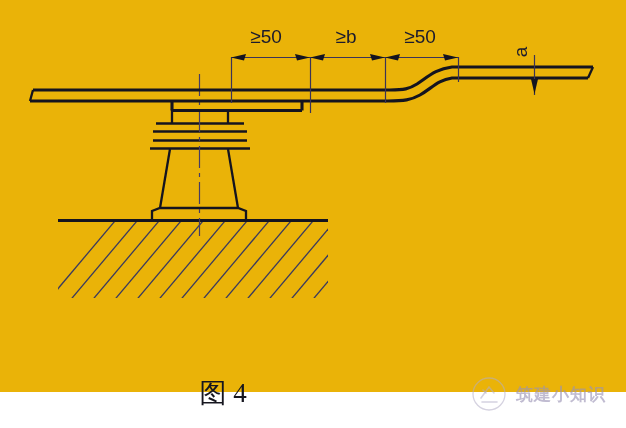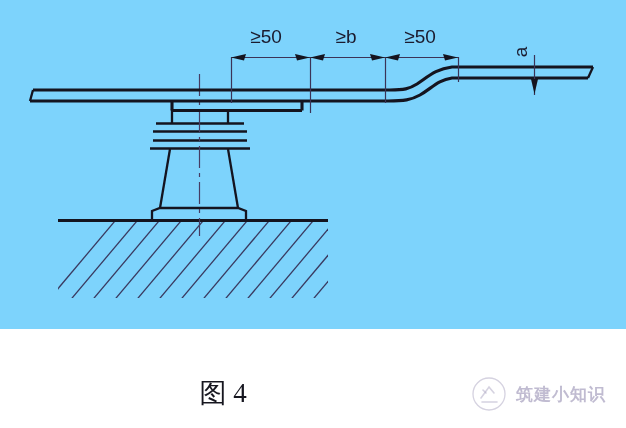--- a/index.html
+++ b/index.html
@@ -12,22 +12,22 @@
     height: 428px;
     position: relative;
     overflow: hidden;
     font-family: "Liberation Sans", sans-serif;
   }
   #drawing-root {
     position: absolute;
     left: 0;
     top: 0;
     width: 626px;
-    height: 329px;
-    background: #7dd3fc;
+    height: 392px;
+    background: #eab308;
   }
   svg.figure-canvas {
     display: block;
     width: 626px;
     height: 428px;
   }
   .dim-text {
     font-family: "Liberation Sans", sans-serif;
     font-size: 19px;
     fill: #1b1b2e;

